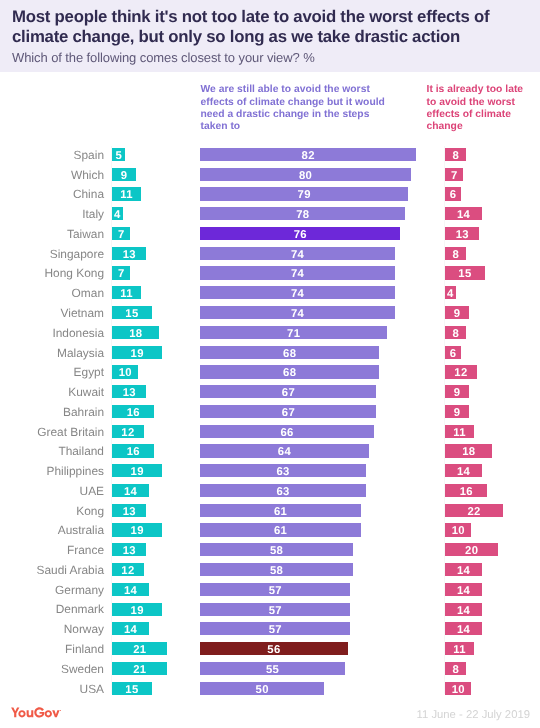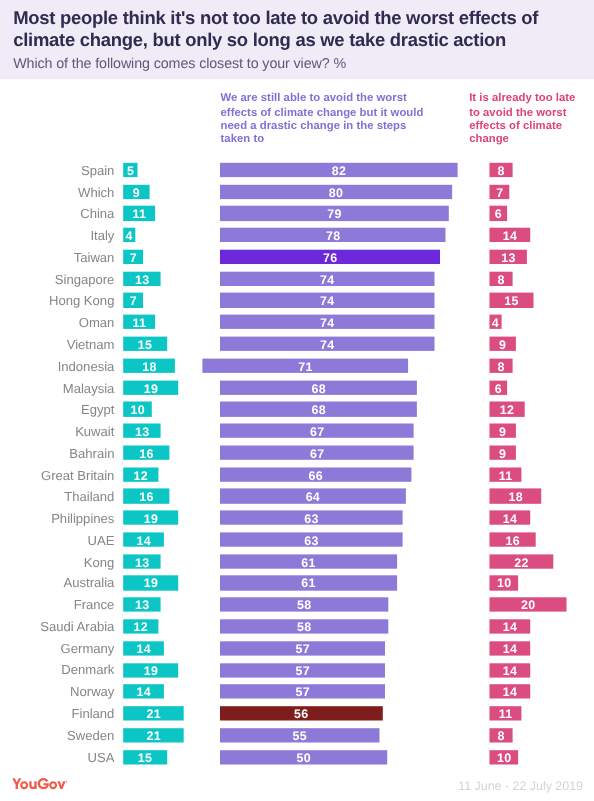--- a/index.html
+++ b/index.html
@@ -87,21 +87,21 @@
       </div>
       <div class="row">
         <div class="clabel">Vietnam</div>
         <div class="bar" style="left: 112px; width: 39.51px; background: rgb(12, 198, 198);"><span>15</span></div>
         <div class="bar" style="left: 200px; width: 194.916px; background: rgb(141, 122, 216);"><span>74</span></div>
         <div class="bar" style="left: 445px; width: 23.706px; background: rgb(219, 77, 128);"><span>9</span></div>
       </div>
       <div class="row">
         <div class="clabel">Indonesia</div>
         <div class="bar" style="left: 112px; width: 47.412px; background: rgb(12, 198, 198);"><span>18</span></div>
-        <div class="bar" style="left: 184px; width: 187.014px; background: rgb(141, 122, 216);"><span>71</span></div>
+        <div class="bar" style="left: 200px; width: 187.014px; background: rgb(141, 122, 216);"><span>71</span></div>
         <div class="bar" style="left: 445px; width: 21.072px; background: rgb(219, 77, 128);"><span>8</span></div>
       </div>
       <div class="row">
         <div class="clabel">Malaysia</div>
         <div class="bar" style="left: 112px; width: 50.046px; background: rgb(12, 198, 198);"><span>19</span></div>
         <div class="bar" style="left: 200px; width: 179.112px; background: rgb(141, 122, 216);"><span>68</span></div>
         <div class="bar" style="left: 445px; width: 15.804px; background: rgb(219, 77, 128);"><span>6</span></div>
       </div>
       <div class="row">
         <div class="clabel">Egypt</div>
@@ -154,21 +154,21 @@
       <div class="row">
         <div class="clabel">Australia</div>
         <div class="bar" style="left: 112px; width: 50.046px; background: rgb(12, 198, 198);"><span>19</span></div>
         <div class="bar" style="left: 200px; width: 160.674px; background: rgb(141, 122, 216);"><span>61</span></div>
         <div class="bar" style="left: 445px; width: 26.34px; background: rgb(219, 77, 128);"><span>10</span></div>
       </div>
       <div class="row">
         <div class="clabel">France</div>
         <div class="bar" style="left: 112px; width: 34.242px; background: rgb(12, 198, 198);"><span>13</span></div>
         <div class="bar" style="left: 200px; width: 152.772px; background: rgb(141, 122, 216);"><span>58</span></div>
-        <div class="bar" style="left: 445px; width: 70px; background: rgb(219, 77, 128);"><span>20</span></div>
+        <div class="bar" style="left: 445px; width: 53px; background: rgb(219, 77, 128);"><span>20</span></div>
       </div>
       <div class="row">
         <div class="clabel">Saudi Arabia</div>
         <div class="bar" style="left: 112px; width: 31.608px; background: rgb(12, 198, 198);"><span>12</span></div>
         <div class="bar" style="left: 200px; width: 152.772px; background: rgb(141, 122, 216);"><span>58</span></div>
         <div class="bar" style="left: 445px; width: 36.876px; background: rgb(219, 77, 128);"><span>14</span></div>
       </div>
       <div class="row">
         <div class="clabel">Germany</div>
         <div class="bar" style="left: 112px; width: 36.876px; background: rgb(12, 198, 198);"><span>14</span></div>
@@ -195,21 +195,21 @@
       </div>
       <div class="row">
         <div class="clabel">Sweden</div>
         <div class="bar" style="left: 112px; width: 55.314px; background: rgb(12, 198, 198);"><span>21</span></div>
         <div class="bar" style="left: 200px; width: 144.87px; background: rgb(141, 122, 216);"><span>55</span></div>
         <div class="bar" style="left: 445px; width: 21.072px; background: rgb(219, 77, 128);"><span>8</span></div>
       </div>
       <div class="row">
         <div class="clabel">USA</div>
         <div class="bar" style="left: 112px; width: 39.51px; background: rgb(12, 198, 198);"><span>15</span></div>
-        <div class="bar" style="left: 200px; width: 152px; background: rgb(141, 122, 216);"><span>50</span></div>
+        <div class="bar" style="left: 200px; width: 124px; background: rgb(141, 122, 216);"><span>50</span></div>
         <div class="bar" style="left: 445px; width: 26.34px; background: rgb(219, 77, 128);"><span>10</span></div>
       </div>
     </div>
   <div class="logo" aria-label="YouGov">
     <svg width="50" height="11.1" viewBox="0 0 106 23.4">
       <g fill="#f05a47" transform="translate(0,-2.2)">
       <path d="M0.2,3.2 h4.9 L9.0,11.0 L12.9,3.2 h4.9 L11.3,15.2 v8.6 h-4.6 v-8.6 z"></path>
       <path d="M23.3,8.8 c4.3,0 7.7,3.4 7.7,7.7 c0,4.3 -3.4,7.7 -7.7,7.7 c-4.3,0 -7.7,-3.4 -7.7,-7.7 c0,-4.3 3.4,-7.7 7.7,-7.7 z M23.3,12.9 c-2,0 -3.5,1.6 -3.5,3.6 c0,2 1.5,3.6 3.5,3.6 c2,0 3.5,-1.6 3.5,-3.6 c0,-2 -1.5,-3.6 -3.5,-3.6 z"></path>
       <path d="M33.1,9.2 h4.4 v8.0 c0,1.7 1.1,2.8 2.7,2.8 c1.6,0 2.7,-1.1 2.7,-2.8 v-8.0 h4.4 v14.6 h-4.2 v-1.5 c-1,1.2 -2.5,1.8 -4.1,1.8 c-3.5,0 -5.9,-2.5 -5.9,-6.3 z"></path>
       <path d="M60.4,2.7 c4.2,0 7.8,2.1 9.4,5.5 l-4.0,2.2 c-1.0,-2.0 -2.9,-3.2 -5.4,-3.2 c-3.8,0 -6.5,2.8 -6.5,6.4 c0,3.6 2.7,6.4 6.7,6.4 c2.9,0 4.9,-1.4 5.6,-3.5 h-5.7 v-3.9 h10.3 v2.9 c-0.6,5.1 -4.6,8.8 -10.2,8.8 c-6.5,0 -11.2,-4.7 -11.2,-10.7 c0,-5.9 4.6,-10.9 11.0,-10.9 z"></path>

